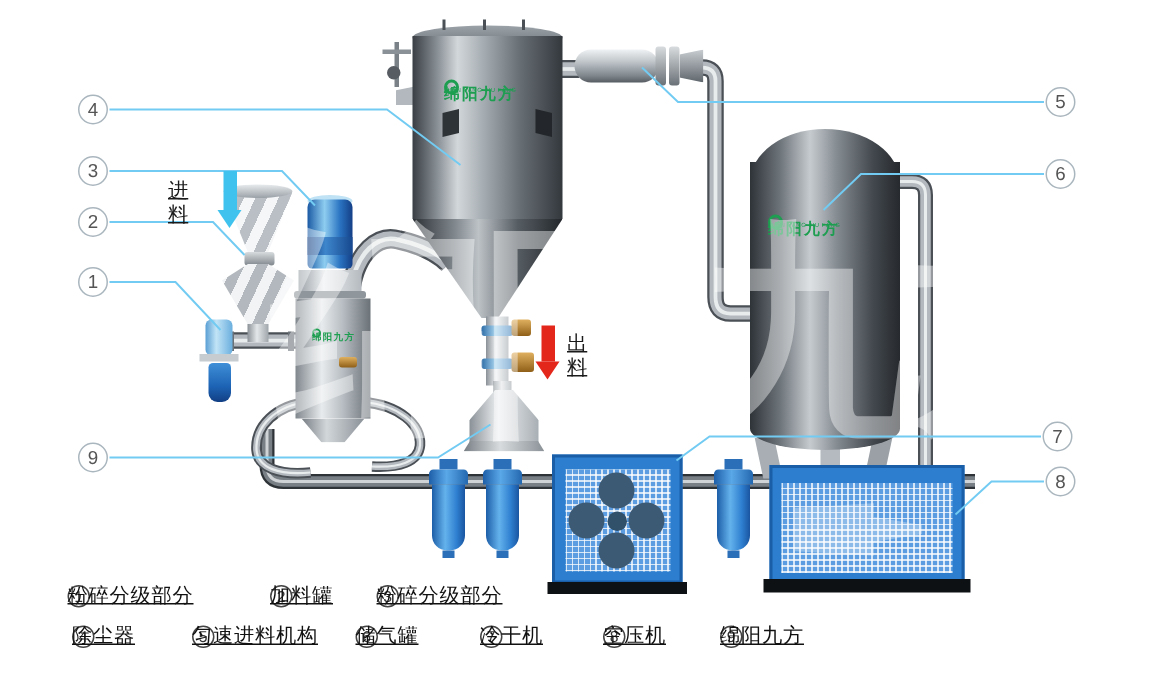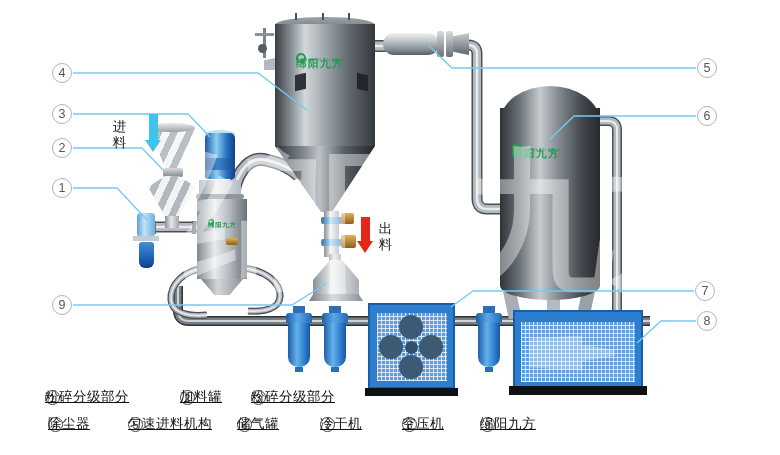--- a/index.html
+++ b/index.html
@@ -142,21 +142,21 @@
   
   .wm-cn{left:180px;top:138px;width:600px;height:170px;overflow:hidden;font-size:150px;font-weight:bold;
          color:rgba(255,255,255,.42);letter-spacing:-8px;line-height:165px;white-space:nowrap;}
   .wm-en{left:505px;top:240px;width:275px;overflow:hidden;font-size:44px;font-weight:bold;
          color:rgba(255,255,255,.55);letter-spacing:5px;white-space:nowrap;}
 
   
   .co{width:20px;height:20px;border-radius:50%;border:1px solid #aab6be;background:#fff;
       color:#555;font-size:12.5px;line-height:18px;text-align:center;}
   .leader{fill:none;stroke:#72cbf2;stroke-width:1.3;}
-  .vlabel{width:15px;font-size:13.5px;line-height:16px;color:#1a1a1a;word-break:break-all;text-align:center;}
+  .vlabel{width:15px;font-size:13.5px;line-height:16px;color:#1a1a1a;word-break:break-all;text-decoration:underline;}
   .arr-shaft{width:9px;}
   .arr-head{width:0;height:0;border-left:8px solid transparent;border-right:8px solid transparent;}
 
   
   .lg-item{display:inline-flex;align-items:center;white-space:nowrap;}
   .lg-num{position:static;flex:none;width:15px;height:15px;border:1px solid #444;border-radius:50%;
           color:#333;font-size:10.5px;line-height:14px;text-align:center;margin-right:2px;}
   .lg-label{position:static;font-size:13.5px;color:#111;text-decoration:underline;letter-spacing:.5px;}
 </style>
 </head>

